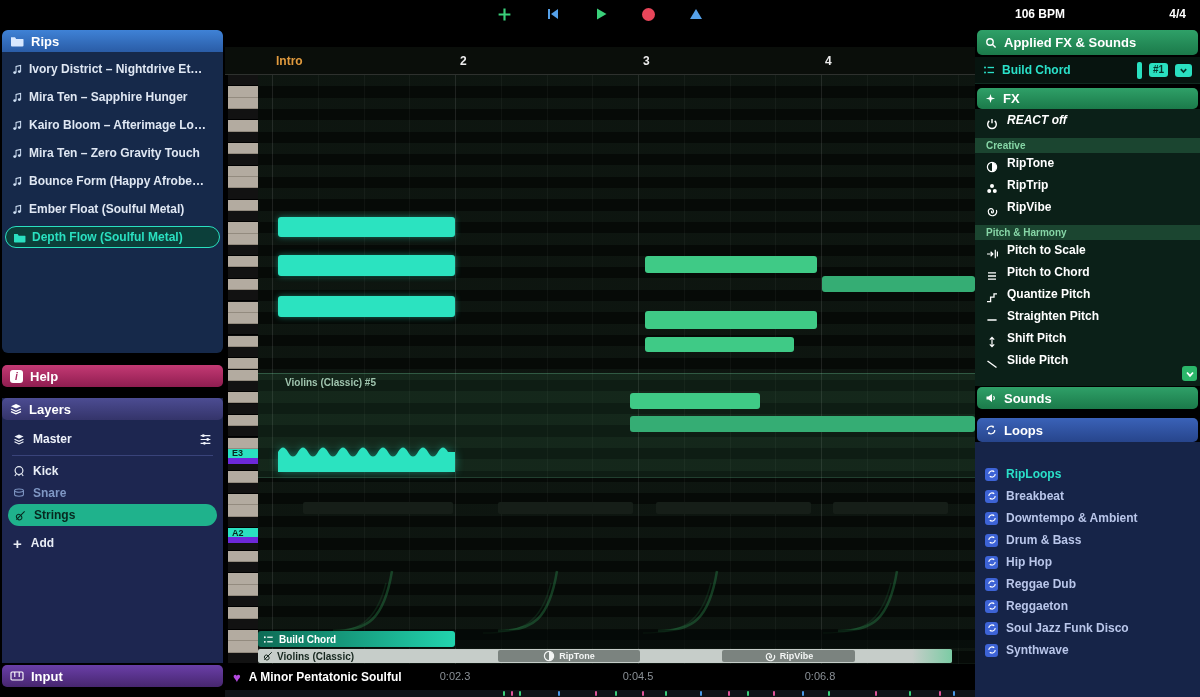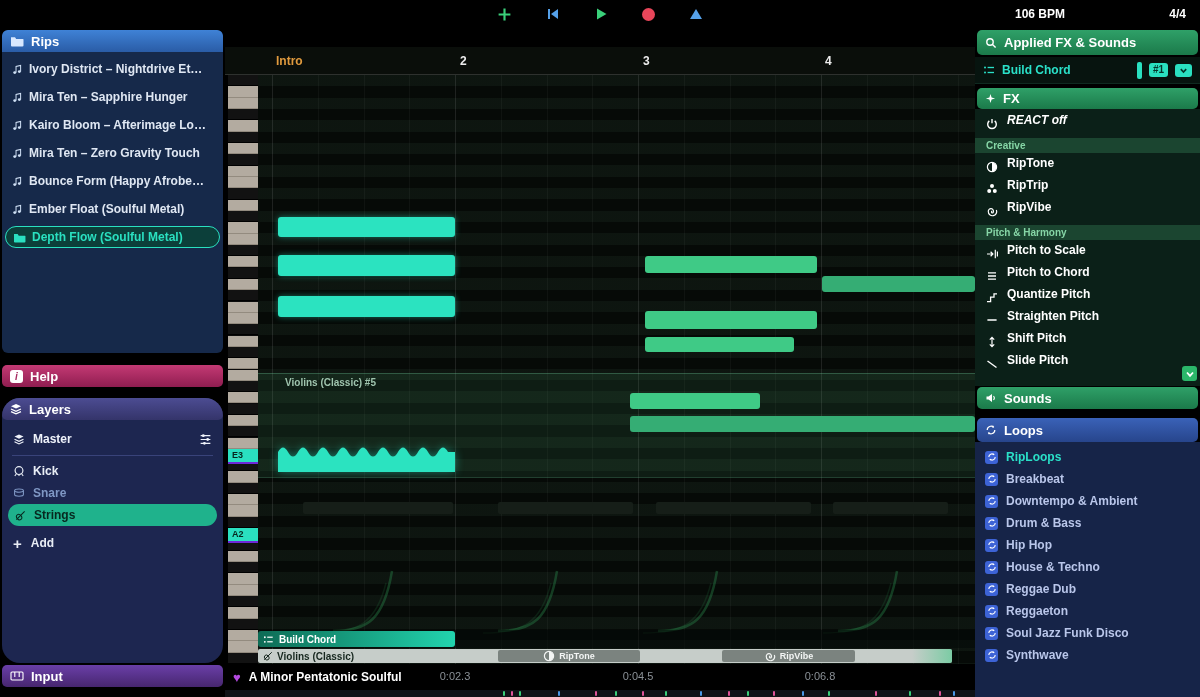--- a/index.html
+++ b/index.html
@@ -38,21 +38,21 @@
   .rip-item{height:22px;display:flex;align-items:center;gap:6px;margin:6px 3px;padding:0 7px;
             color:#dfe7f3;font-size:12px;font-weight:bold;border-radius:11px;white-space:nowrap;overflow:hidden}
   .rip-item .ic{color:#cfe0f5}
   .rip-item.selected{background:#0c3f3a;border:1px solid #2ae0c0;color:#2ae0c0}
   .rip-item.selected .ic{color:#2ae0c0}
 
   .help-hdr{position:absolute;top:337px;left:2px;right:2px}
   .help-i{width:13px;height:13px;border-radius:3px;background:#fff;color:#a62b61;font-size:10px;font-weight:bold;
           display:inline-flex;align-items:center;justify-content:center;font-style:italic}
 
-  .layers-panel{position:absolute;top:370px;left:2px;right:2px;height:265px;background:#1d2650;border-radius:18px;overflow:hidden}
+  .layers-panel{position:absolute;top:370px;left:2px;right:2px;height:265px;background:#1d2650;border-radius:0;overflow:hidden}
   .master-row{height:22px;margin:8px 4px 0 4px;display:flex;align-items:center;gap:8px;padding:0 7px;
               color:#eef2fa;font-size:12px;font-weight:bold}
   .mixer-ic{margin-left:auto}
   .divider{height:1px;background:#39437a;margin:5px 10px 4px 10px}
   .layer-item{height:22px;display:flex;align-items:center;gap:8px;margin:0 4px;padding:0 7px;
               font-size:12px;font-weight:bold;border-radius:11px;white-space:nowrap}
   .layer-item.selected{background:#1fb28c;color:#07281f;margin:0 6px}
   .add-row{height:22px;margin-top:6px;display:flex;align-items:center;gap:9px;padding:0 11px;color:#e8ecf4;font-size:12px;font-weight:bold}
   .add-row .plus{font-size:15px;line-height:1}
   .input-hdr{position:absolute;top:637px;left:2px;right:2px}
@@ -60,21 +60,21 @@
   
   .ruler{position:absolute;top:19px;left:0;right:0;height:28px;background:#0a0e0a;border-bottom:1px solid rgba(255,255,255,.15)}
   .ruler-section{position:absolute;top:7px;color:#e09a3e;font-size:12px;font-weight:bold}
   .ruler-bar{position:absolute;top:7px;color:#ececec;font-size:12px;font-weight:bold}
   .roll-body{position:absolute;top:47px;left:0;width:750px;height:589px}
   .piano{position:absolute;left:3px;top:0;width:30px;height:589px;background:#0b0b0b;overflow:hidden}
   .key{position:absolute;left:0;width:100%}
   .key.white{background:#b3aba0;border-bottom:1px solid #938b7f}
   .key.black{background:#121212;border-bottom:1px solid #000}
   .key.hilite{background:#2ae0c0;color:#07281f;font-size:9px;font-weight:bold;display:flex;align-items:center;
-              padding-left:4px;z-index:2;border-bottom:2px solid #6d28d9}
+              padding-left:4px;z-index:2;border-bottom:6px solid #6d28d9}
   .grid{position:absolute;left:33px;top:0;width:717px;height:589px;background:#060a07;overflow:hidden}
   .rows{position:absolute;inset:0;background:repeating-linear-gradient(to bottom,rgba(150,230,180,.05) 0 11.3px,rgba(0,0,0,0) 11.3px 22.6px)}
   .vline{position:absolute;top:0;bottom:0;width:1px;background:rgba(255,255,255,.10)}
   .vline.faint{background:rgba(255,255,255,.04)}
   .band{position:absolute;left:0;right:0;background:rgba(70,160,110,.13);
         border-top:1px solid rgba(120,220,170,.28);border-bottom:1px solid rgba(120,220,170,.18)}
   .track-label{position:absolute;color:#9fc4ae;font-size:10px;font-weight:bold}
   .note{position:absolute;border-radius:3px}
   .ghost{position:absolute;height:12px;background:#161e18;border-radius:2px}
   .curves{position:absolute;left:0;top:0;pointer-events:none}
@@ -111,21 +111,21 @@
   .fx-hdr{position:absolute;top:60px;left:2px;right:2px;height:21px}
   .fx-body{position:absolute;top:81px;left:0;right:0;height:277px;background:#0b2018;overflow:hidden;padding-top:4px}
   .fx-row{height:22px;display:flex;gap:9px;padding:0 11px;color:#fff;font-size:12px;font-weight:bold;white-space:nowrap}
   .fx-row.react{font-style:italic}
   .fx-band{height:15px;background:#1b4530;color:#86d6a6;font-size:10px;font-weight:bold;display:flex;align-items:center;
            padding:0 11px;margin:3px 0}
   .scroll-btn{position:absolute;top:338px;right:3px;width:15px;height:15px;background:#2bb76a;border-radius:3px;color:#fff;
               display:flex;align-items:center;justify-content:center;z-index:4;cursor:pointer}
   .sounds-hdr{position:absolute;top:359px;left:2px;right:2px;height:22px}
   .loops-hdr{position:absolute;top:390px;left:2px;right:2px;height:24px}
-  .loops-body{position:absolute;top:414px;left:0;right:0;bottom:0;background:#162448;overflow:hidden;padding-top:4px}
+  .loops-body{position:absolute;top:414px;left:0;right:0;bottom:0;background:#162448;overflow:hidden;padding-top:21px}
   .loop-item{height:22px;display:flex;align-items:center;gap:8px;padding:0 10px;color:#b9c6ea;font-size:12px;font-weight:bold;white-space:nowrap}
   .loop-item.accent{color:#2ae0c8}
   .loop-ic{width:13px;height:13px;border-radius:3px;background:#3d63d6;display:inline-flex;align-items:center;justify-content:center;flex:0 0 auto}
 </style>
 </head>
 <body>
 
 <div class="app">
 
   <div class="topbar">
@@ -734,58 +734,48 @@
           <span>Hip Hop</span>
         </div>
         <div class="loop-item">
           <span class="loop-ic">
             <svg viewBox="0 0 11 11" width="10" height="10">
               <path d="M2 5.5a3.3 3.3 0 0 1 5.7-2.3M9 5.5a3.3 3.3 0 0 1-5.7 2.3" stroke="#fff" stroke-width="1.2" fill="none"></path>
               <path d="M7.3 1.3 8.3 3 6.4 3.4z" fill="#fff"></path>
               <path d="M3.7 9.7 2.7 8 4.6 7.6z" fill="#fff"></path>
             </svg>
           </span>
-          <span>House &amp; Techno</span>
+          <span>Reggae Dub</span>
         </div>
         <div class="loop-item">
           <span class="loop-ic">
             <svg viewBox="0 0 11 11" width="10" height="10">
               <path d="M2 5.5a3.3 3.3 0 0 1 5.7-2.3M9 5.5a3.3 3.3 0 0 1-5.7 2.3" stroke="#fff" stroke-width="1.2" fill="none"></path>
               <path d="M7.3 1.3 8.3 3 6.4 3.4z" fill="#fff"></path>
               <path d="M3.7 9.7 2.7 8 4.6 7.6z" fill="#fff"></path>
             </svg>
           </span>
-          <span>Reggae Dub</span>
+          <span>Reggaeton</span>
         </div>
         <div class="loop-item">
           <span class="loop-ic">
             <svg viewBox="0 0 11 11" width="10" height="10">
               <path d="M2 5.5a3.3 3.3 0 0 1 5.7-2.3M9 5.5a3.3 3.3 0 0 1-5.7 2.3" stroke="#fff" stroke-width="1.2" fill="none"></path>
               <path d="M7.3 1.3 8.3 3 6.4 3.4z" fill="#fff"></path>
               <path d="M3.7 9.7 2.7 8 4.6 7.6z" fill="#fff"></path>
             </svg>
           </span>
-          <span>Reggaeton</span>
+          <span>Soul Jazz Funk Disco</span>
         </div>
         <div class="loop-item">
           <span class="loop-ic">
             <svg viewBox="0 0 11 11" width="10" height="10">
               <path d="M2 5.5a3.3 3.3 0 0 1 5.7-2.3M9 5.5a3.3 3.3 0 0 1-5.7 2.3" stroke="#fff" stroke-width="1.2" fill="none"></path>
               <path d="M7.3 1.3 8.3 3 6.4 3.4z" fill="#fff"></path>
               <path d="M3.7 9.7 2.7 8 4.6 7.6z" fill="#fff"></path>
             </svg>
           </span>
-          <span>Soul Jazz Funk Disco</span>
-        </div>
-        <div class="loop-item">
-          <span class="loop-ic">
-            <svg viewBox="0 0 11 11" width="10" height="10">
-              <path d="M2 5.5a3.3 3.3 0 0 1 5.7-2.3M9 5.5a3.3 3.3 0 0 1-5.7 2.3" stroke="#fff" stroke-width="1.2" fill="none"></path>
-              <path d="M7.3 1.3 8.3 3 6.4 3.4z" fill="#fff"></path>
-              <path d="M3.7 9.7 2.7 8 4.6 7.6z" fill="#fff"></path>
-            </svg>
-          </span>
           <span>Synthwave</span>
         </div>
       </div>
   </aside>
 
 </div>
 
 </body></html>

